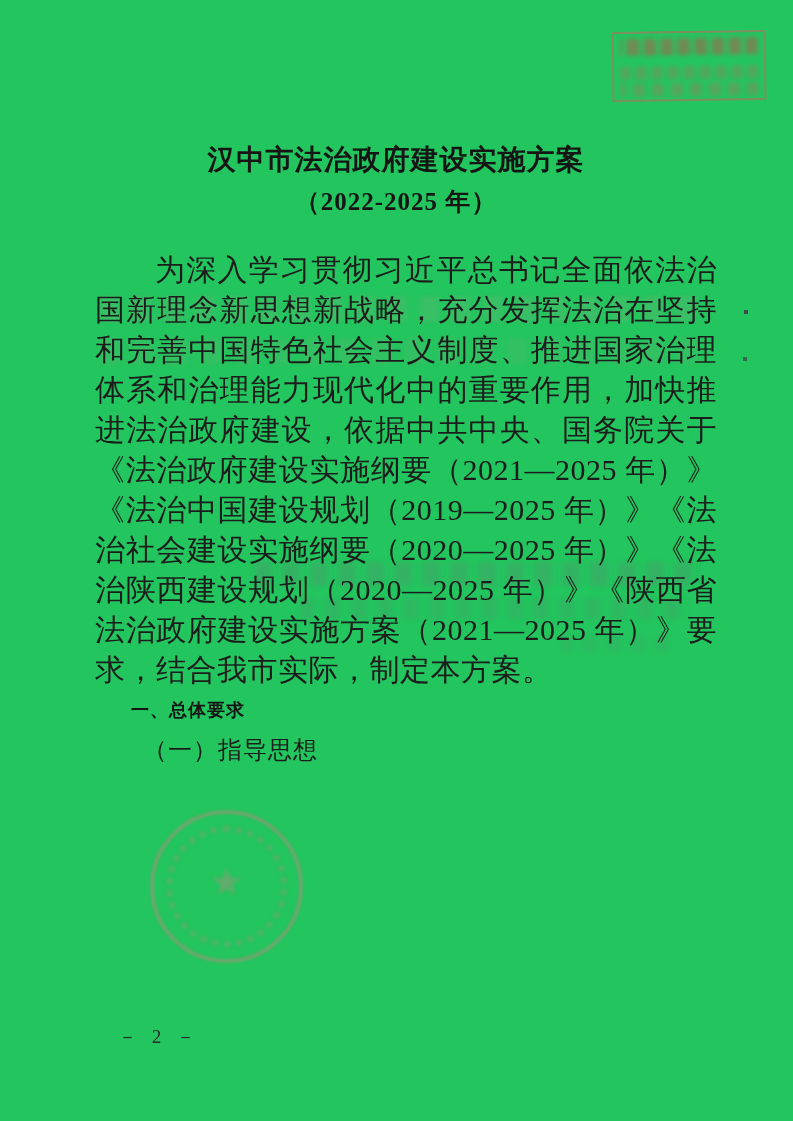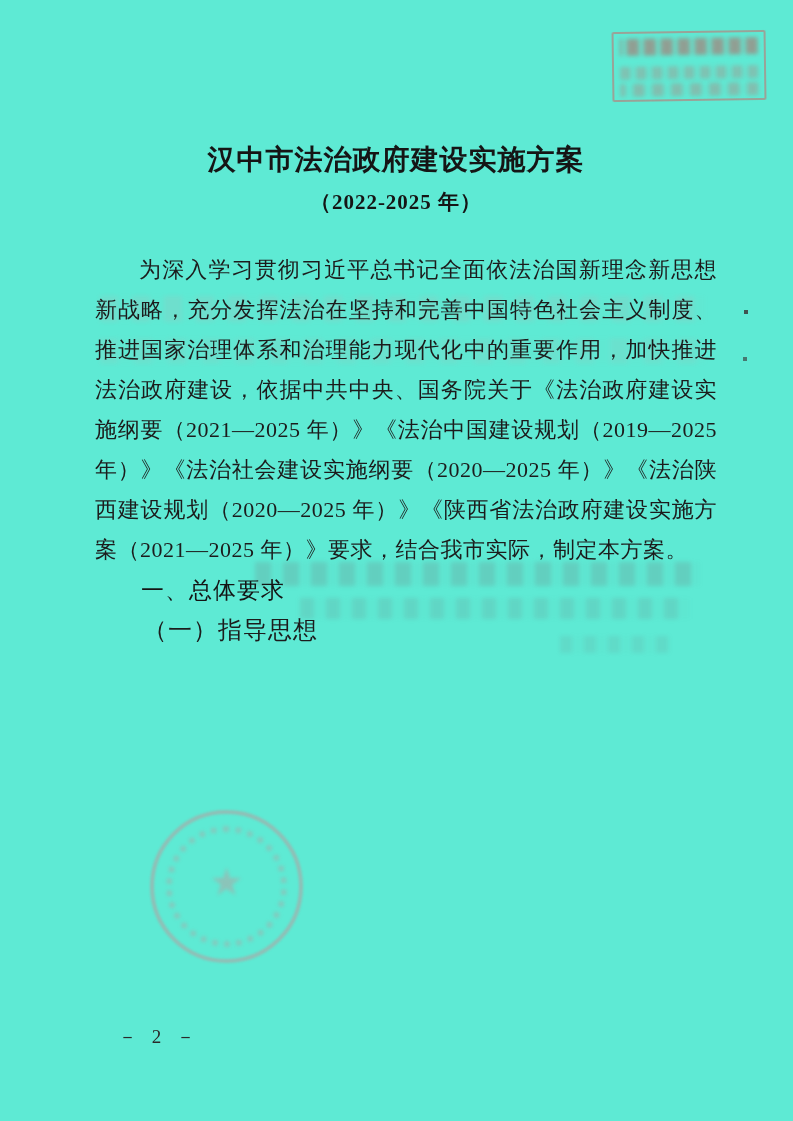--- a/index.html
+++ b/index.html
@@ -1,67 +1,67 @@
 <!DOCTYPE html>
 <html><head>
 <meta charset="utf-8">
 <style>
   html, body { margin: 0; padding: 0; background: #e8e8e8; }
   .page {
     position: relative;
     width: 793px;
     height: 1121px;
     margin: 0 auto;
-    background: #5eead4;
+    background: #22c55e;
     overflow: hidden;
     font-family: "Liberation Serif", "DejaVu Serif", serif;
     color: #1c1c1c;
   }
 
   
   .title {
     position: absolute;
     left: 85px; top: 140px; width: 622px;
     text-align: center;
     font-size: 28px;
     font-weight: bold;
     letter-spacing: 1px;
     line-height: 40px;
     color: #151515;
   }
   .subtitle {
     position: absolute;
     left: 85px; top: 184px; width: 622px;
     text-align: center;
-    font-size: 21px;
+    font-size: 25px;
     font-weight: bold;
     letter-spacing: 1px;
     line-height: 36px;
     color: #151515;
   }
 
   
   .content {
     position: absolute;
     left: 95px; top: 250px; width: 622px;
   }
   .content p { margin: 0; }
   .para {
-    font-size: 22px;
+    font-size: 30px;
     line-height: 40px;
     letter-spacing: 0.5px;
     text-align: justify;
     text-justify: inter-ideograph;
     text-indent: 2em;
     color: #1c1c1c;
   }
   .section-heading {
     font-family: "Liberation Sans", "DejaVu Sans", sans-serif;
-    font-size: 23px;
-    font-weight: normal;
+    font-size: 18px;
+    font-weight: bold;
     line-height: 40px;
     text-indent: 2em;
     letter-spacing: 1px;
     color: #141414;
   }
   .sub-heading {
     font-size: 24px;
     line-height: 40px;
     text-indent: 2em;
     letter-spacing: 1px;

